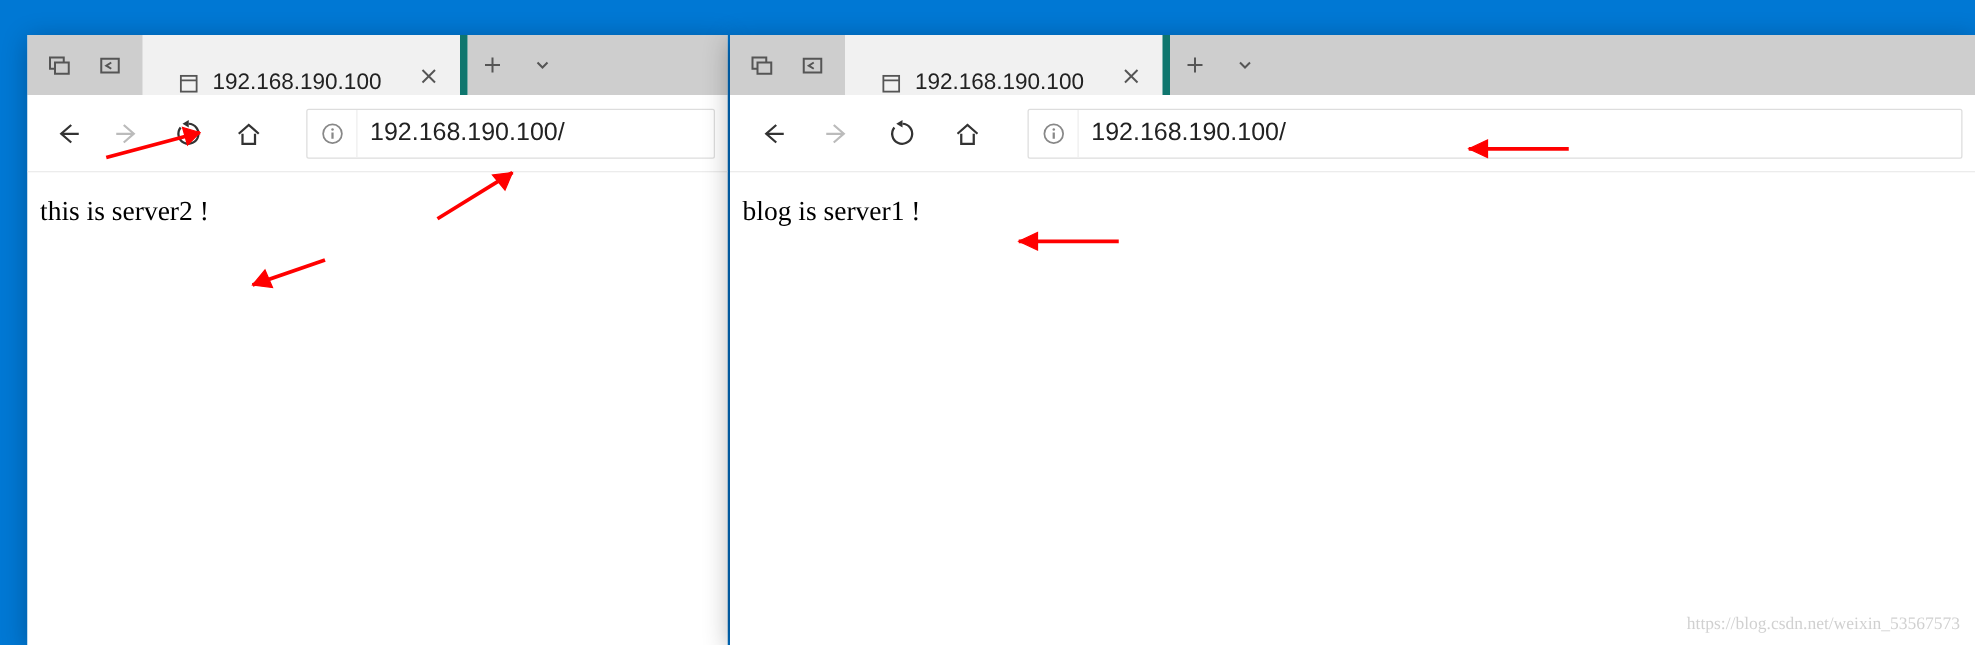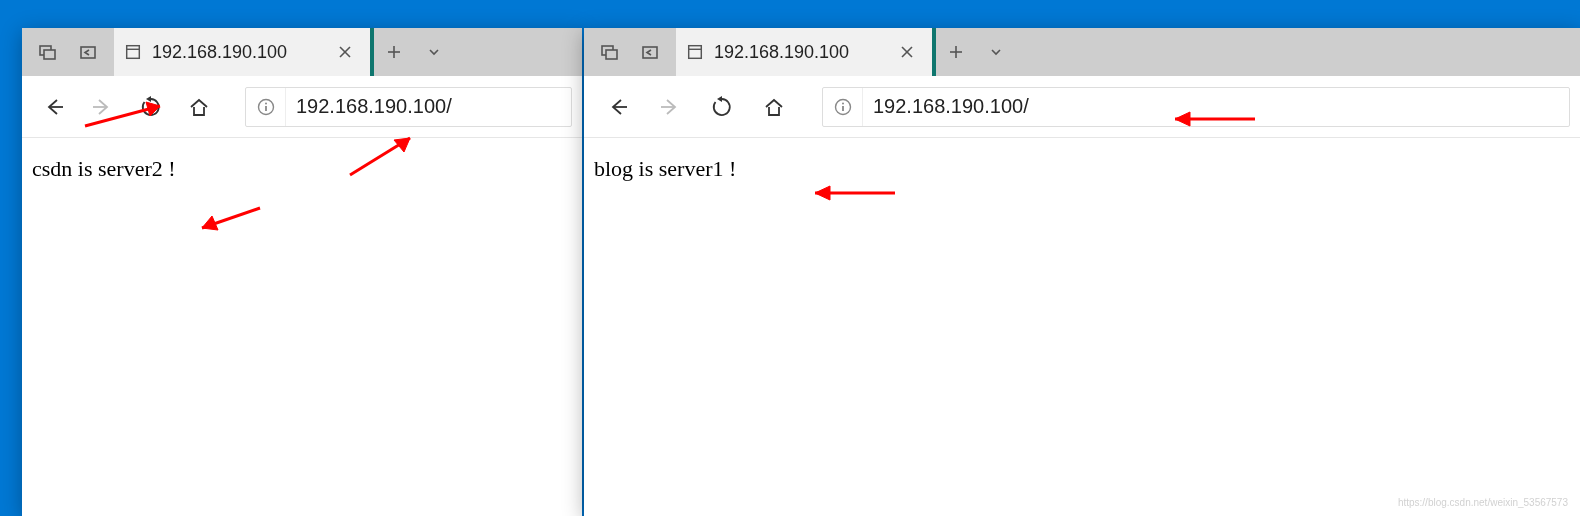--- a/index.html
+++ b/index.html
@@ -37,25 +37,25 @@
       width: 40px;
       height: 48px;
       display: flex;
       align-items: center;
       justify-content: center;
       color: #555;
     }
     .tab {
       background: #f1f1f1;
       display: flex;
-      align-items: center;
-      padding: 0 10px 0 10px;
+      align-items: flex-end;
+      padding: 0 10px 0 28px;
       min-width: 260px;
       gap: 10px;
-      border-right: 4px solid #0f766e;
+      border-right: 6px solid #0f766e;
     }
     .tab .title {
       flex: 1;
       font-size: 18px;
       color: #222;
       white-space: nowrap;
       overflow: hidden;
     }
     .tab .close {
       width: 30px;
@@ -133,23 +133,23 @@
       padding: 18px 10px;
       font-family: "Times New Roman", serif;
       font-size: 22px;
       color: #000;
     }
 
     .watermark {
       position: absolute;
       right: 12px;
       bottom: 8px;
-      font-size: 10px;
+      font-size: 14px;
       color: rgba(120,120,120,0.35);
-      font-family: Liberation Sans, sans-serif;
+      font-family: Liberation Serif, serif;
     }
 
     
     .arrow {
       position: absolute;
       pointer-events: none;
     }
     .arrow svg { display: block; }
     .arrow path, .arrow line, .arrow polygon { fill: #ff0000; stroke: #ff0000; }
 
@@ -235,21 +235,21 @@
             <circle cx="9" cy="9" r="7.5" fill="none" stroke="#888" stroke-width="1.4"></circle>
             <circle cx="9" cy="5.5" r="1" fill="#888"></circle>
             <line x1="9" y1="8" x2="9" y2="13" stroke="#888" stroke-width="1.8"></line>
           </svg>
       </div>
       <input class="url" readonly="" value="192.168.190.100/" style="">
     </div>
   </div>
 
   <div class="content">
-    <span>csdn is server2 !</span>
+    <span>this is server2 !</span>
   </div>
 </div>
 
 <div class="window right">
   <div class="tabbar">
     <div class="tabbar-icons">
       <div class="btn">
         <svg width="20" height="20" viewBox="0 0 20 20">
             <rect x="2" y="4" width="11" height="9" fill="none" stroke="#555" stroke-width="1.6"></rect>
             <rect x="6" y="8" width="11" height="9" fill="#cecece" stroke="#555" stroke-width="1.6"></rect>

